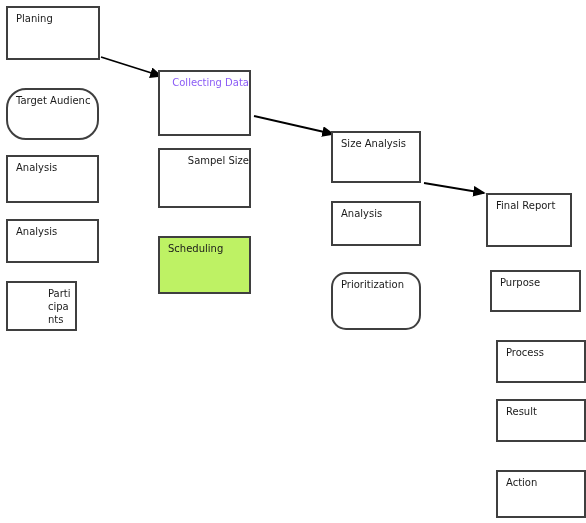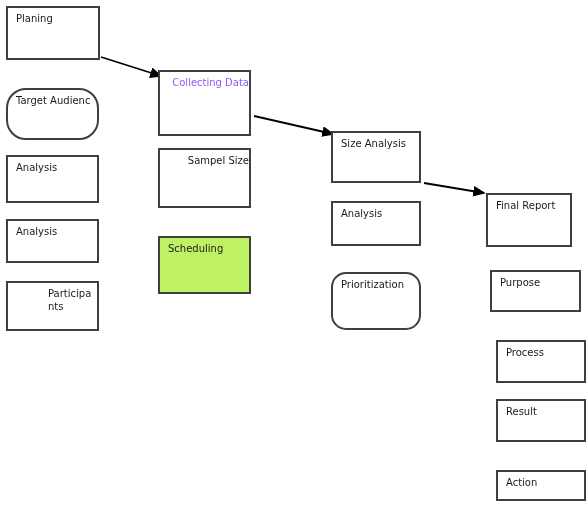--- a/index.html
+++ b/index.html
@@ -66,21 +66,21 @@
       </div>
       <div class="node" style="left: 6px; top: 88px; width: 93px; height: 52px; border-color: rgb(63, 63, 63); background: rgb(255, 255, 255); color: rgb(26, 26, 26); border-radius: 20px;">
         <span>Target Audienc</span>
       </div>
       <div class="node" style="left: 6px; top: 155px; width: 93px; height: 48px; border-color: rgb(63, 63, 63); background: rgb(255, 255, 255); color: rgb(26, 26, 26);">
         <span>Analysis</span>
       </div>
       <div class="node" style="left: 6px; top: 219px; width: 93px; height: 44px; border-color: rgb(63, 63, 63); background: rgb(255, 255, 255); color: rgb(26, 26, 26);">
         <span>Analysis</span>
       </div>
-      <div class="node" style="left: 6px; top: 281px; width: 93px; height: 50px; border-color: rgb(63, 63, 63); background: rgb(255, 255, 255); color: rgb(26, 26, 26); padding-left: 40px;">
+      <div class="node" style="left: 6px; top: 281px; width: 71px; height: 50px; border-color: rgb(63, 63, 63); background: rgb(255, 255, 255); color: rgb(26, 26, 26); padding-left: 40px;">
         <span>Participants</span>
       </div>
       <div class="node" style="left: 158px; top: 70px; width: 93px; height: 66px; border-color: rgb(63, 63, 63); background: rgb(255, 255, 255); color: #8b5cf6; text-align: right;">
         <span>Collecting Data</span>
       </div>
       <div class="node" style="left: 158px; top: 148px; width: 93px; height: 60px; border-color: rgb(63, 63, 63); background: rgb(255, 255, 255); color: rgb(26, 26, 26); text-align: right;">
         <span>Sampel Size</span>
       </div>
       <div class="node" style="left: 158px; top: 236px; width: 93px; height: 58px; border-color: rgb(63, 63, 63); background: #bef264; color: rgb(26, 26, 26);">
         <span>Scheduling</span>
@@ -99,18 +99,18 @@
       </div>
       <div class="node" style="left: 490px; top: 270px; width: 91px; height: 42px; border-color: rgb(63, 63, 63); background: rgb(255, 255, 255); color: rgb(26, 26, 26);">
         <span>Purpose</span>
       </div>
       <div class="node" style="left: 496px; top: 340px; width: 90px; height: 43px; border-color: rgb(63, 63, 63); background: rgb(255, 255, 255); color: rgb(26, 26, 26);">
         <span>Process</span>
       </div>
       <div class="node" style="left: 496px; top: 399px; width: 90px; height: 43px; border-color: rgb(63, 63, 63); background: rgb(255, 255, 255); color: rgb(26, 26, 26);">
         <span>Result</span>
       </div>
-      <div class="node" style="left: 496px; top: 470px; width: 90px; height: 31px; border-color: rgb(63, 63, 63); background: rgb(255, 255, 255); color: rgb(26, 26, 26);">
+      <div class="node" style="left: 496px; top: 470px; width: 90px; height: 48px; border-color: rgb(63, 63, 63); background: rgb(255, 255, 255); color: rgb(26, 26, 26);">
         <span>Action</span>
       </div>
     </div>
 
 </div>
 
 </body></html>

